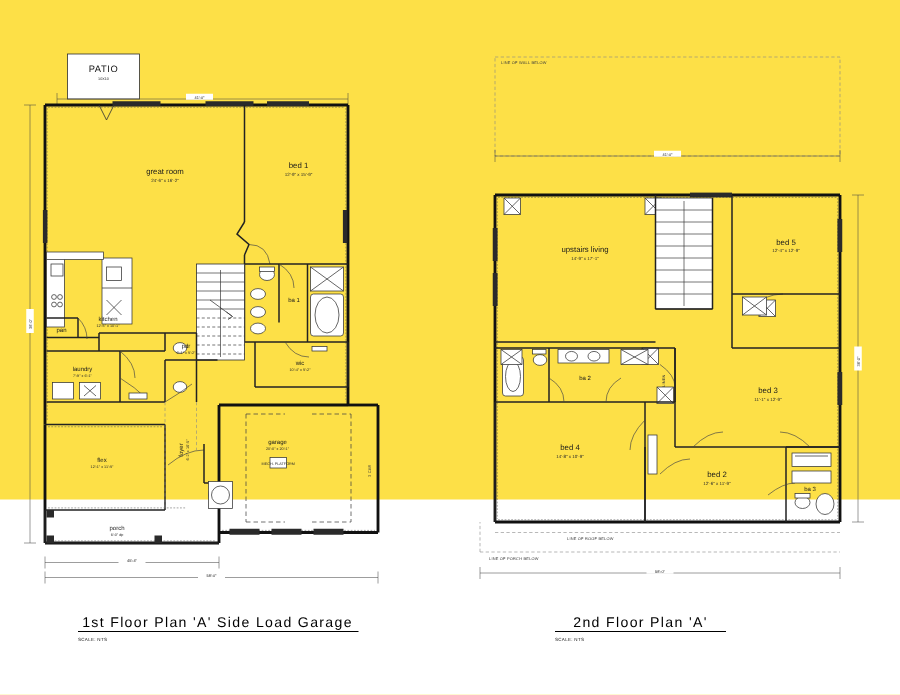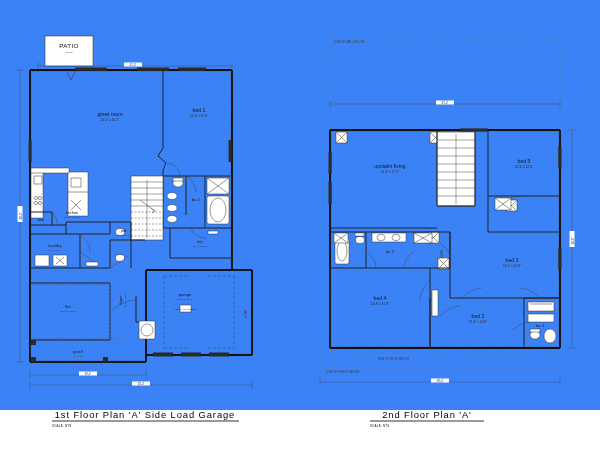--- a/index.html
+++ b/index.html
@@ -12,22 +12,22 @@
     height: 463px;
     position: relative;
     overflow: hidden;
     font-family: "Liberation Sans", sans-serif;
     color: #111111;
   }
   #sheet {
     position: absolute;
     left: 0; top: 0;
     width: 600px;
-    height: 410px;
-    background: #3b82f6;
+    height: 333px;
+    background: #fde047;
   }
   svg.plan {
     position: absolute;
     left: 0; top: 0;
     width: 600px;
     height: 463px;
     overflow: visible;
   }
   
   .rm-name {

